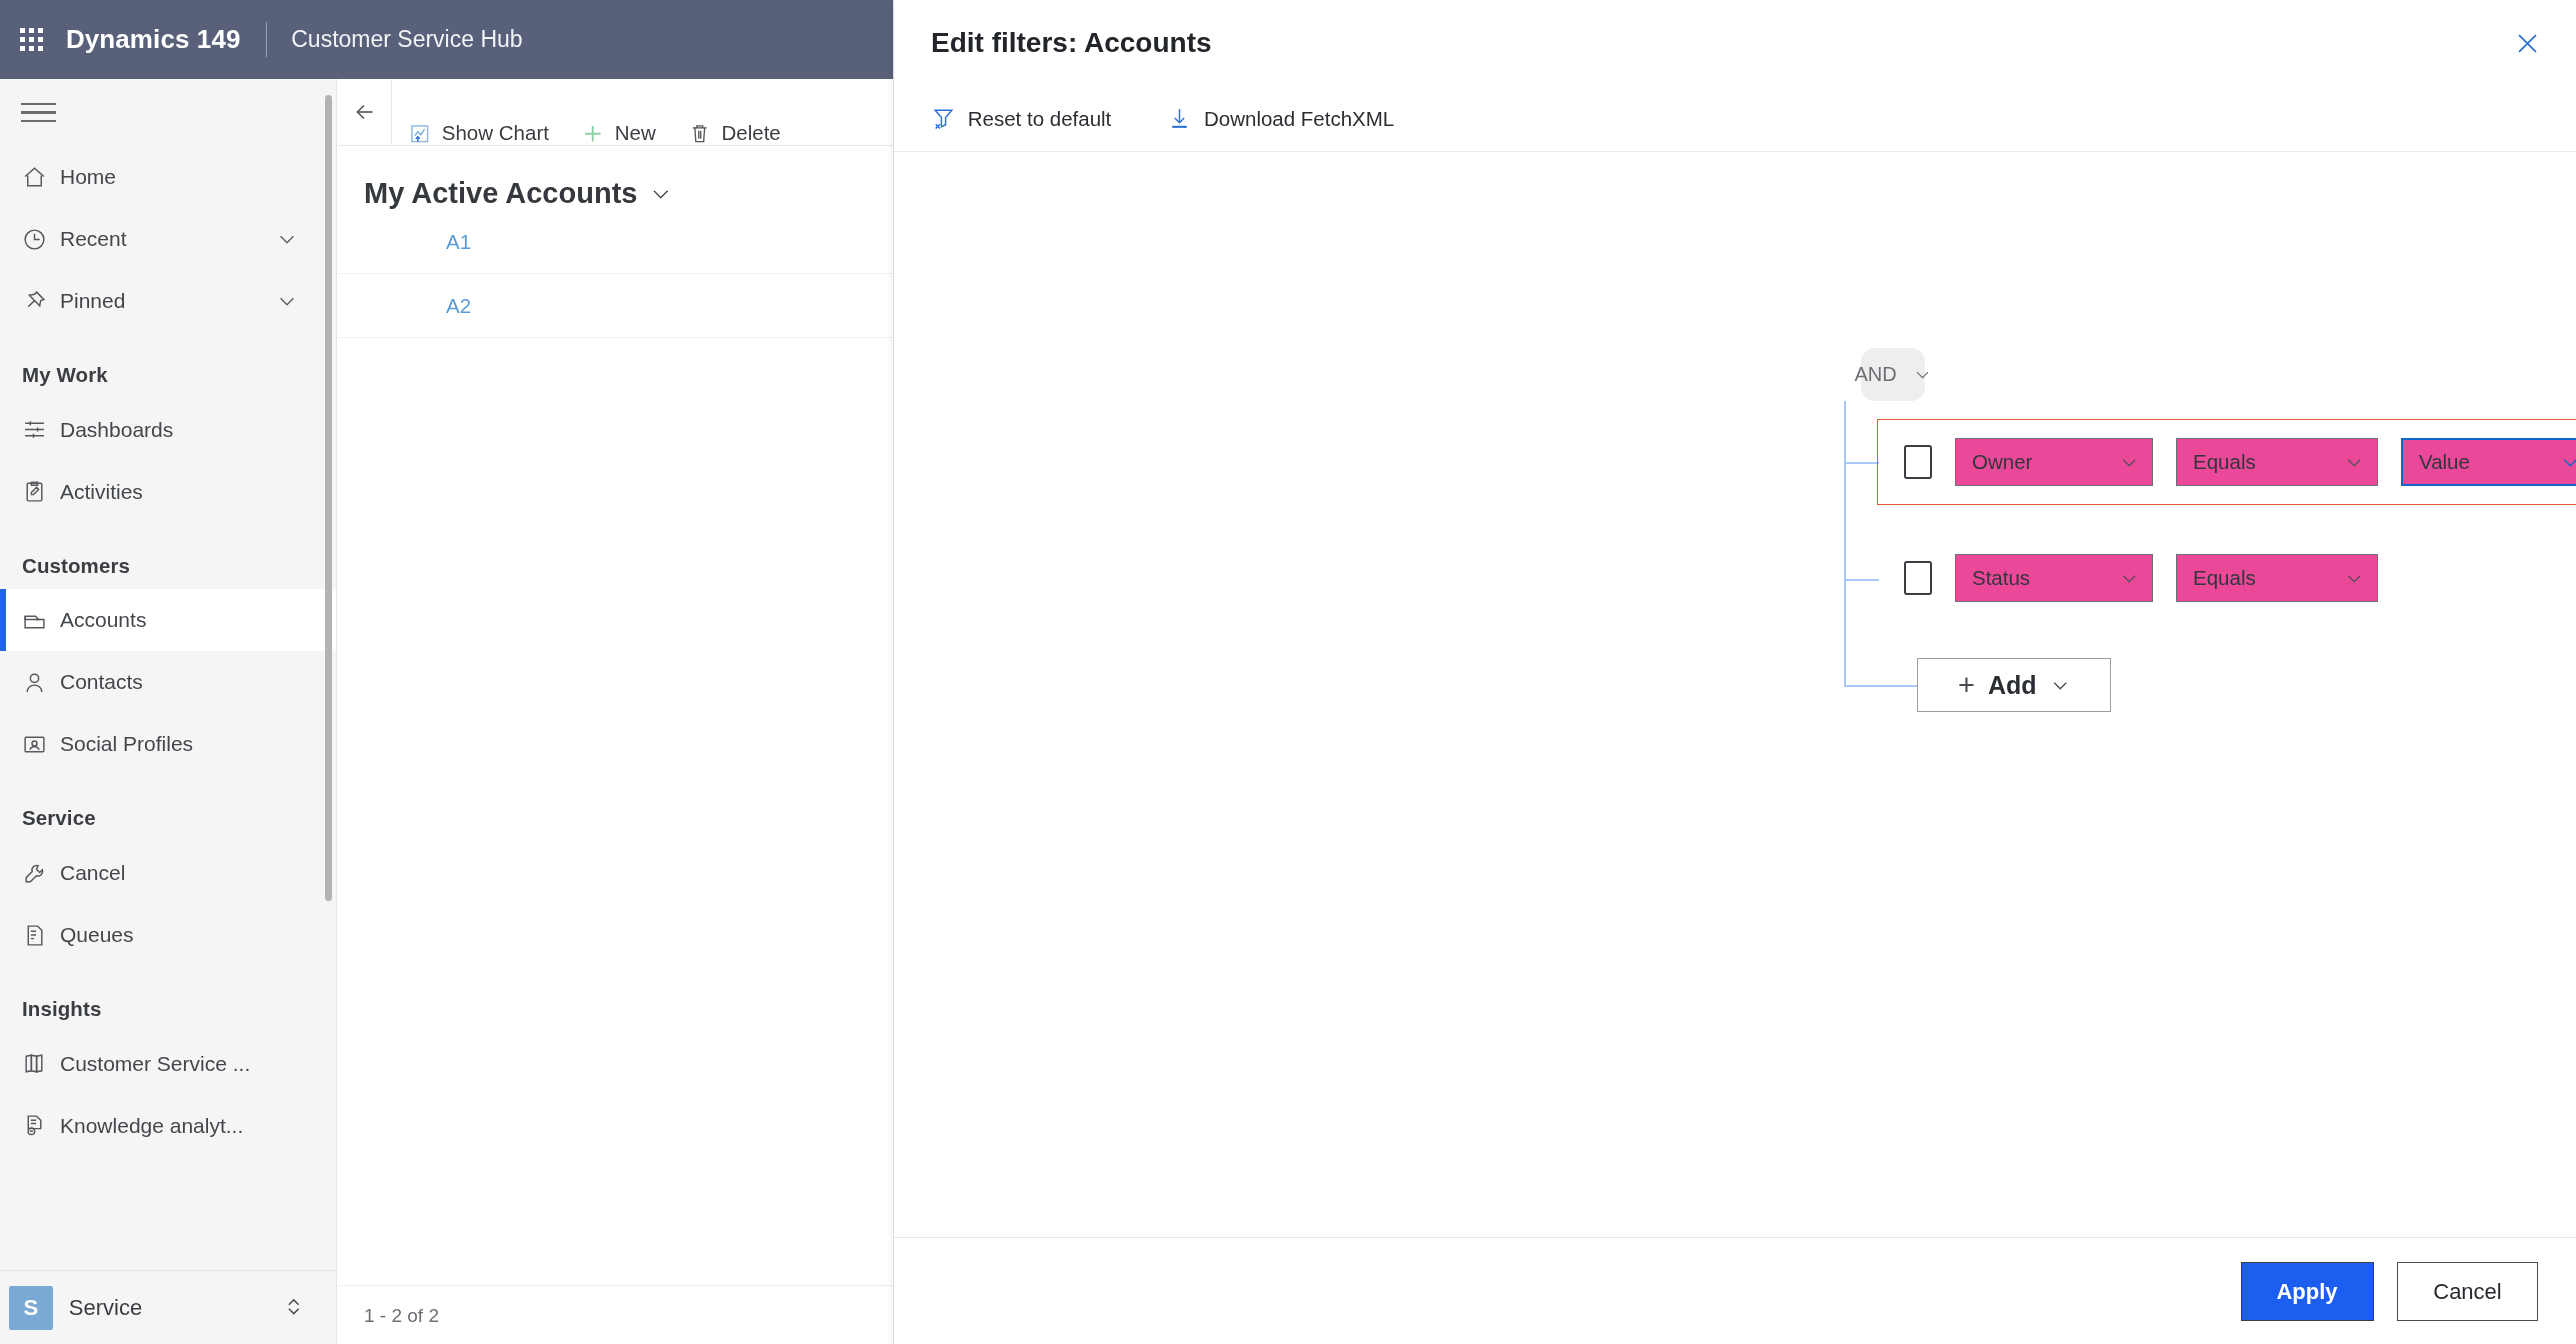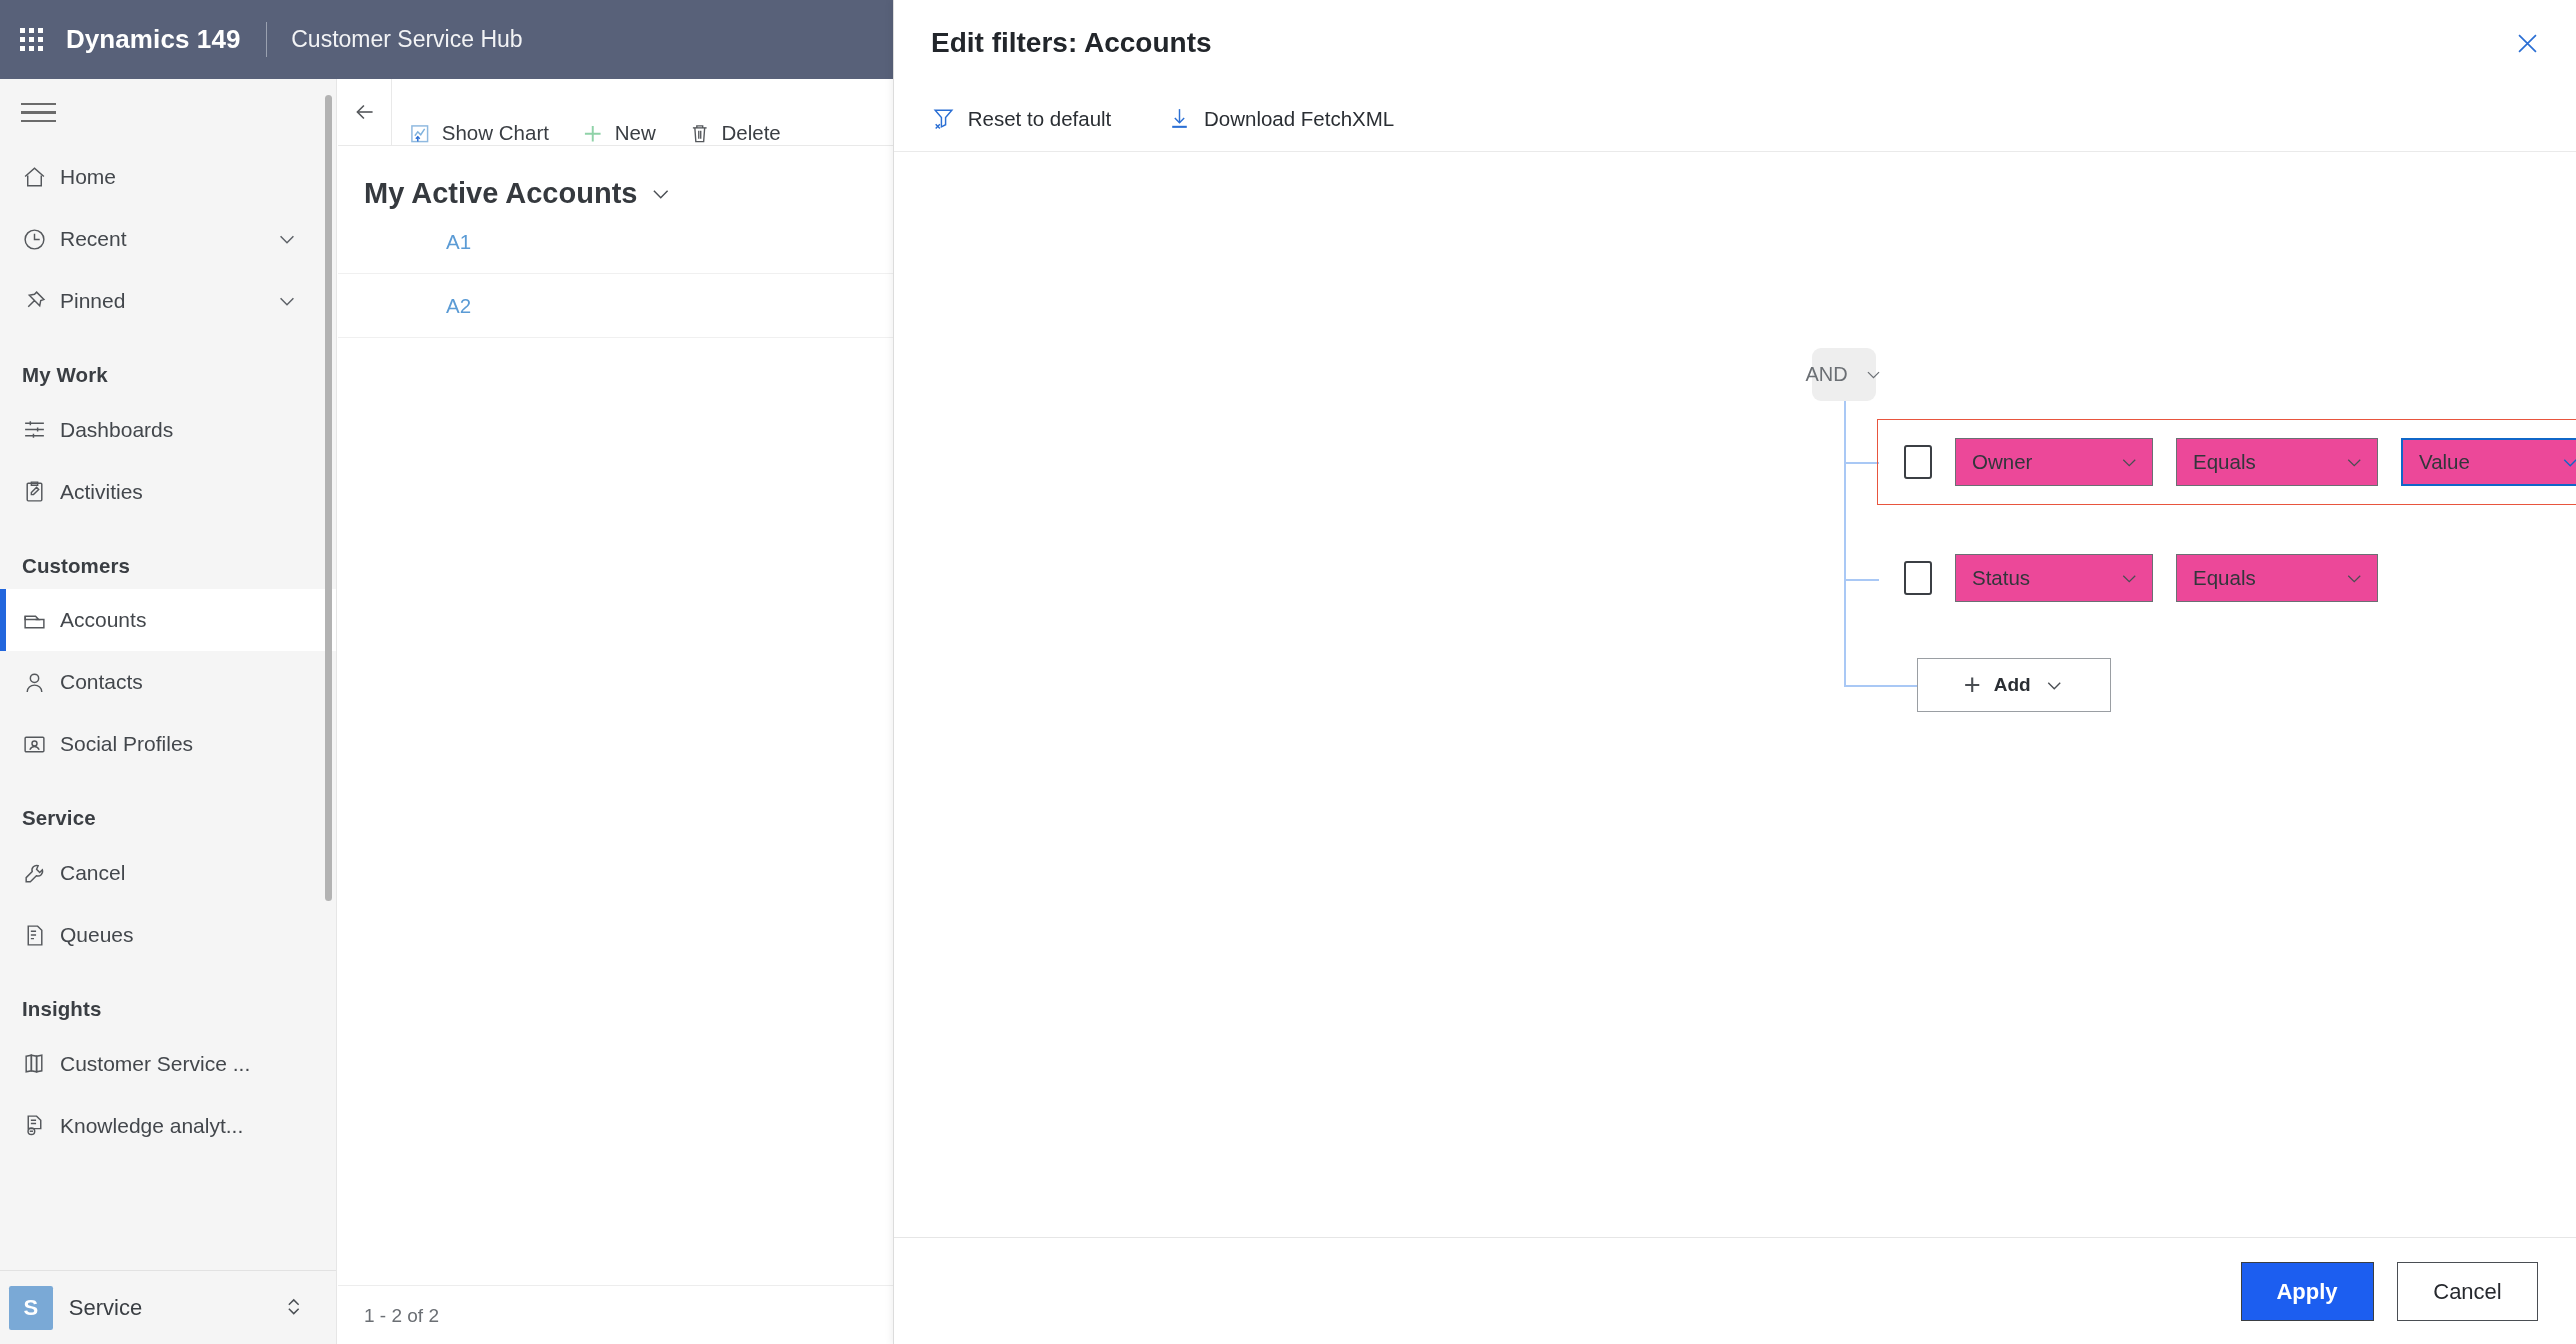--- a/index.html
+++ b/index.html
@@ -146,22 +146,22 @@
     height: 66px; display: flex; align-items: center; padding-left: 37px;
     border-bottom: 0.7px solid #eaeaea;
   }
   .ptool { display: flex; align-items: center; cursor: pointer; margin-right: 56px; }
   .ptool .pti { margin-right: 11.7px; display: flex; align-items: center; color: #2b6fd4; }
   .ptool .ptt { font-size: 20.5px; color: #2a2e33; white-space: nowrap; }
 
   #filter-body { position: relative; height: 1121px; }
 
   #and-chip {
-    position: absolute; left: 918px; top: 196px; width: 64px; height: 53px;
-    background: #eeeeee; border-radius: 9px; display: flex; align-items: center;
+    position: absolute; left: 967px; top: 196px; width: 64px; height: 53px;
+    background: #eeeeee; border-radius: 14px; display: flex; align-items: center;
     justify-content: center; cursor: pointer; gap: 8px;
   }
   #and-chip .at { font-size: 20px; color: #6b6f74; }
   #and-chip .ac { margin-left: 8px; color: #6b6f74; display: flex; align-items: center; }
 
   
   .tree-v {
     position: absolute; background: #a9c8f5; width: 1.5px;
   }
   .tree-h {
@@ -188,21 +188,21 @@
     position: absolute; left: 983px; top: 267px; width: 791px; height: 86px;
     border: 1.5px solid #e8553e; pointer-events: none;
   }
 
   #add-btn {
     position: absolute; left: 1023px; top: 506px; width: 194px; height: 54px;
     border: 1.5px solid #9a9ea3; background: #fff; display: flex; align-items: center;
     justify-content: center; cursor: pointer;
   }
   #add-btn .plus { font-size: 29px; color: #4a4e53; font-weight: 300; margin-right: 13px; line-height: 1; }
-  #add-btn .at2 { font-size: 19px; color: #2a2e33; font-weight: 600; }
+  #add-btn .at2 { font-size: 25px; color: #2a2e33; font-weight: 600; }
   #add-btn .ac2 { margin-left: 13px; color: #4a4e53; display: flex; align-items: center; }
 
   
   #panel-foot {
     position: absolute; left: 0; bottom: 0; width: 100%; height: 108px;
     border-top: 0.7px solid #e6e6e6; display: flex; align-items: center;
     justify-content: flex-end; padding-right: 38px; background: #fff;
   }
   #btn-apply {
     width: 133px; height: 59px; background: #1c5ef0; color: #fff; border: 0.7px solid #3a3e43;

